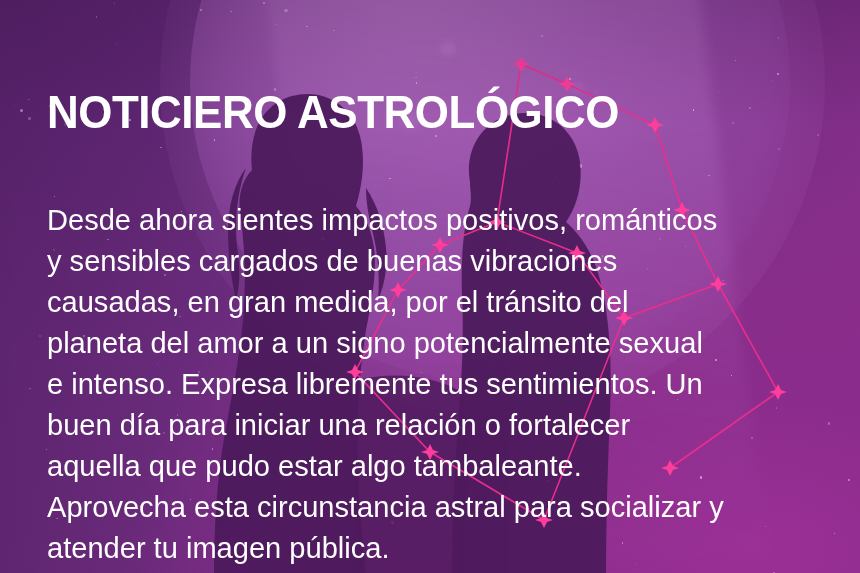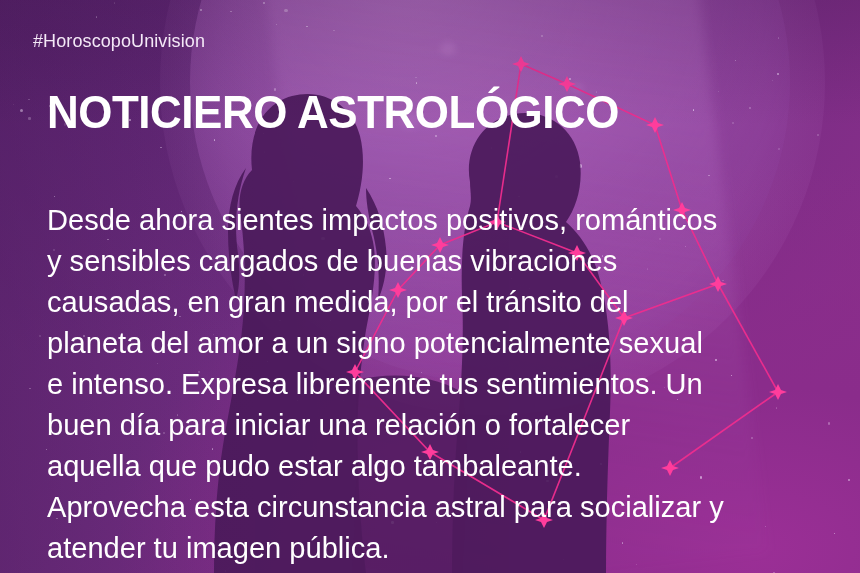--- a/index.html
+++ b/index.html
@@ -346,21 +346,20 @@
       <path d="M430,444 L433,450 L439,452 L433,454 L430,460 L427,454 L421,452 L427,450 Z"></path>
       <path d="M544,512 L547,518 L553,520 L547,522 L544,528 L541,522 L535,520 L541,518 Z"></path>
       <path d="M778,384 L781,390 L787,392 L781,394 L778,400 L775,394 L769,392 L775,390 Z"></path>
       <path d="M670,460 L673,466 L679,468 L673,470 L670,476 L667,470 L661,468 L667,466 Z"></path>
     </g>
   </svg>
 
   <div id="bg-vignette" class="layer"></div>
 
   <div id="content">
-    <div id="hashtag">#HoroscopoUnivision</div>
     <div id="headline">NOTICIERO ASTROLÓGICO</div>
     <div id="body-copy">
         <span class="line">Desde ahora sientes impactos positivos, románticos</span>
         <span class="line">y sensibles cargados de buenas vibraciones</span>
         <span class="line">causadas, en gran medida, por el tránsito del</span>
         <span class="line">planeta del amor a un signo potencialmente sexual</span>
         <span class="line">e intenso. Expresa libremente tus sentimientos. Un</span>
         <span class="line">buen día para iniciar una relación o fortalecer</span>
         <span class="line">aquella que pudo estar algo tambaleante.</span>
         <span class="line">Aprovecha esta circunstancia astral para socializar y</span>

